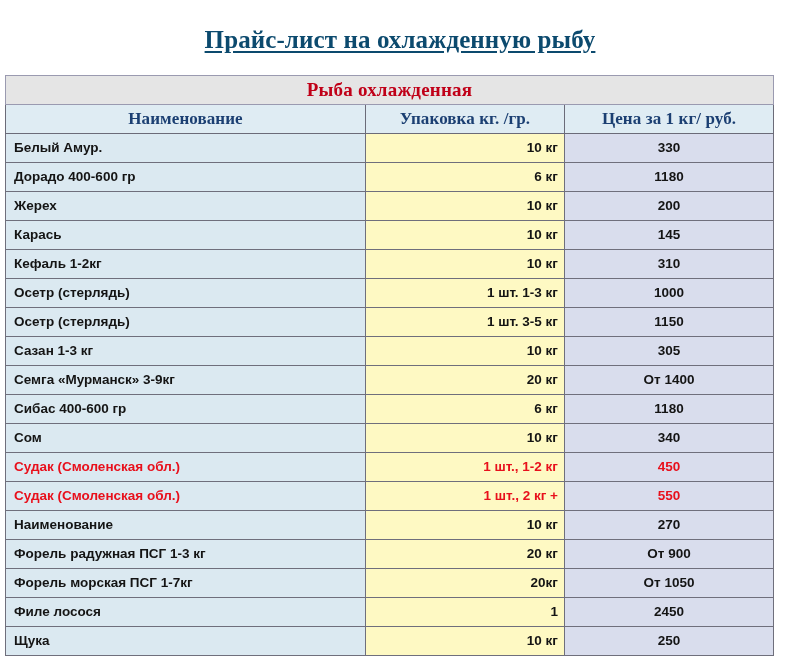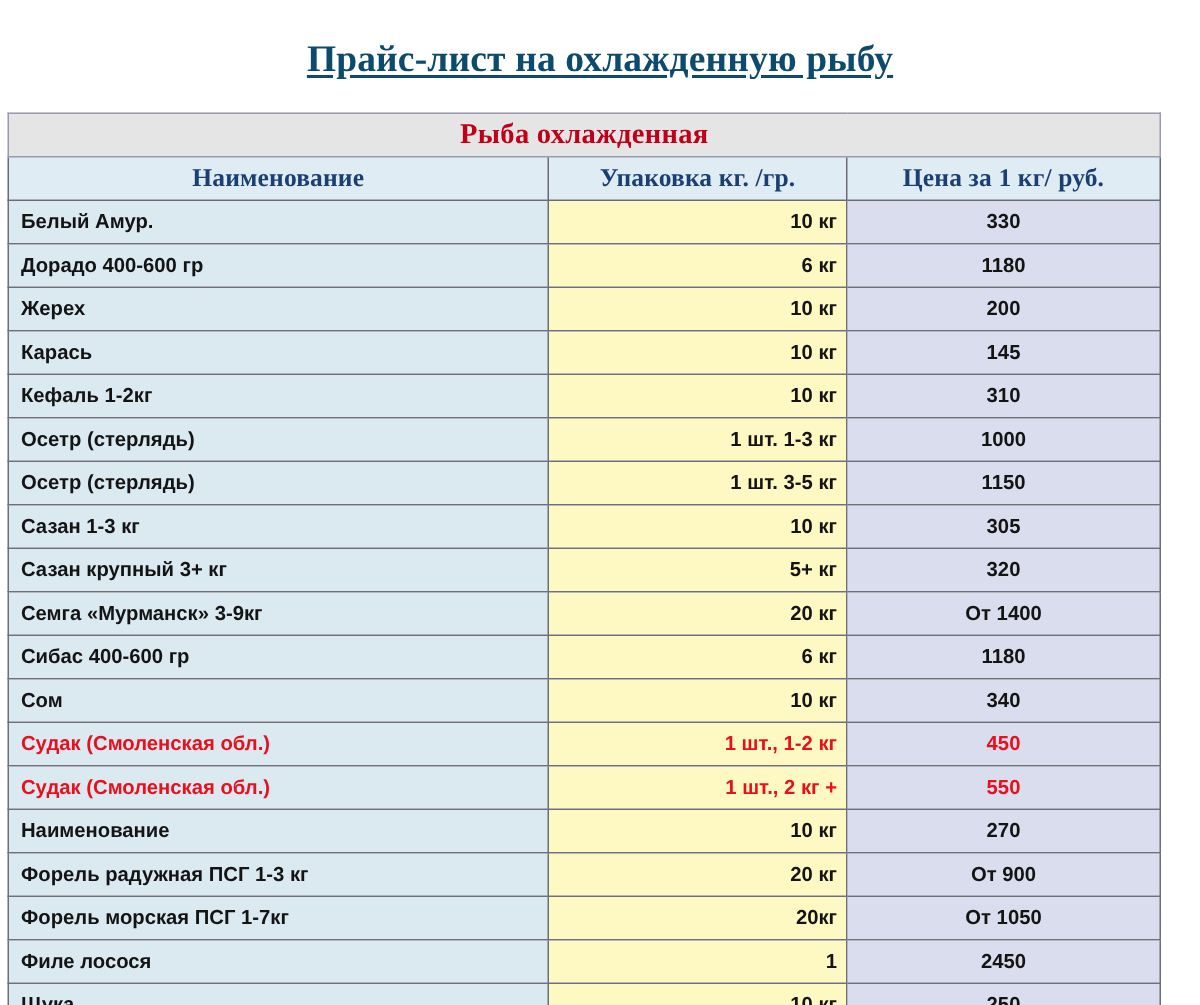--- a/index.html
+++ b/index.html
@@ -178,25 +178,20 @@
           <td class="cell-name">Осетр (стерлядь)</td>
           <td class="cell-pack">1 шт. 3-5 кг</td>
           <td class="cell-price">1150</td>
         </tr>
         <tr class="data-row">
           <td class="cell-name">Сазан 1-3 кг</td>
           <td class="cell-pack">10 кг</td>
           <td class="cell-price">305</td>
         </tr>
         <tr class="data-row">
-          <td class="cell-name">Сазан крупный 3+ кг</td>
-          <td class="cell-pack">5+ кг</td>
-          <td class="cell-price">320</td>
-        </tr>
-        <tr class="data-row">
           <td class="cell-name">Семга «Мурманск» 3-9кг</td>
           <td class="cell-pack">20 кг</td>
           <td class="cell-price">От 1400</td>
         </tr>
         <tr class="data-row">
           <td class="cell-name">Сибас 400-600 гр</td>
           <td class="cell-pack">6 кг</td>
           <td class="cell-price">1180</td>
         </tr>
         <tr class="data-row">

